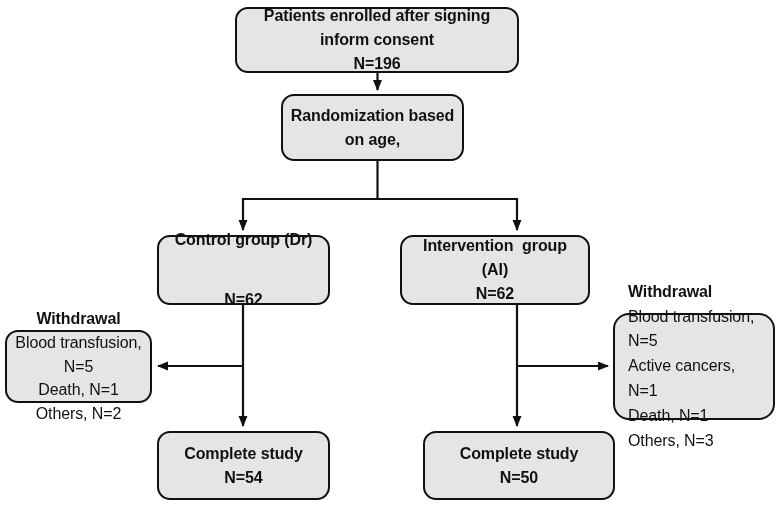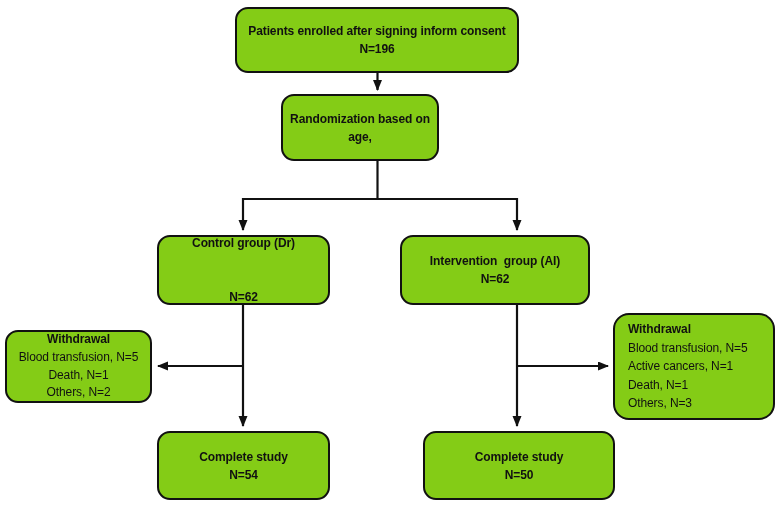--- a/index.html
+++ b/index.html
@@ -19,40 +19,40 @@
   .connectors {
     position: absolute;
     left: 0;
     top: 0;
     width: 777px;
     height: 506px;
   }
   .node {
     position: absolute;
     box-sizing: border-box;
-    background: #84cc16;
+    background: #e5e5e5;
     border: 2.5px solid #111111;
     border-radius: 13px;
     display: flex;
     flex-direction: column;
     justify-content: center;
     align-items: center;
     text-align: center;
-    font-size: 12px;
+    font-size: 16px;
     font-weight: bold;
     line-height: 1.5;
     letter-spacing: -0.1px;
     padding: 2px 6px;
   }
   .node .box-line {
     white-space: pre-wrap;
   }
   
   .n-enrollment   { left: 235px; top: 7px;   width: 284px; height: 66px; }
-  .n-randomization{ left: 281px; top: 94px;  width: 158px; height: 67px; }
+  .n-randomization{ left: 281px; top: 94px;  width: 183px; height: 67px; }
   .n-control      { left: 157px; top: 235px; width: 173px; height: 70px; gap: 36px; }
   .n-intervention { left: 400px; top: 235px; width: 190px; height: 70px; }
   .n-withdrawal-left  { left: 5px;   top: 330px; width: 147px; height: 73px;
                         font-weight: normal; line-height: 1.48; }
   .n-withdrawal-right { left: 613px; top: 313px; width: 162px; height: 107px;
                         font-weight: normal; align-items: flex-start;
                         text-align: left; padding-left: 13px; line-height: 1.55;
                         border-radius: 16px; }
   .n-complete-left  { left: 157px; top: 431px; width: 173px; height: 69px; }
   .n-complete-right { left: 423px; top: 431px; width: 192px; height: 69px; }

